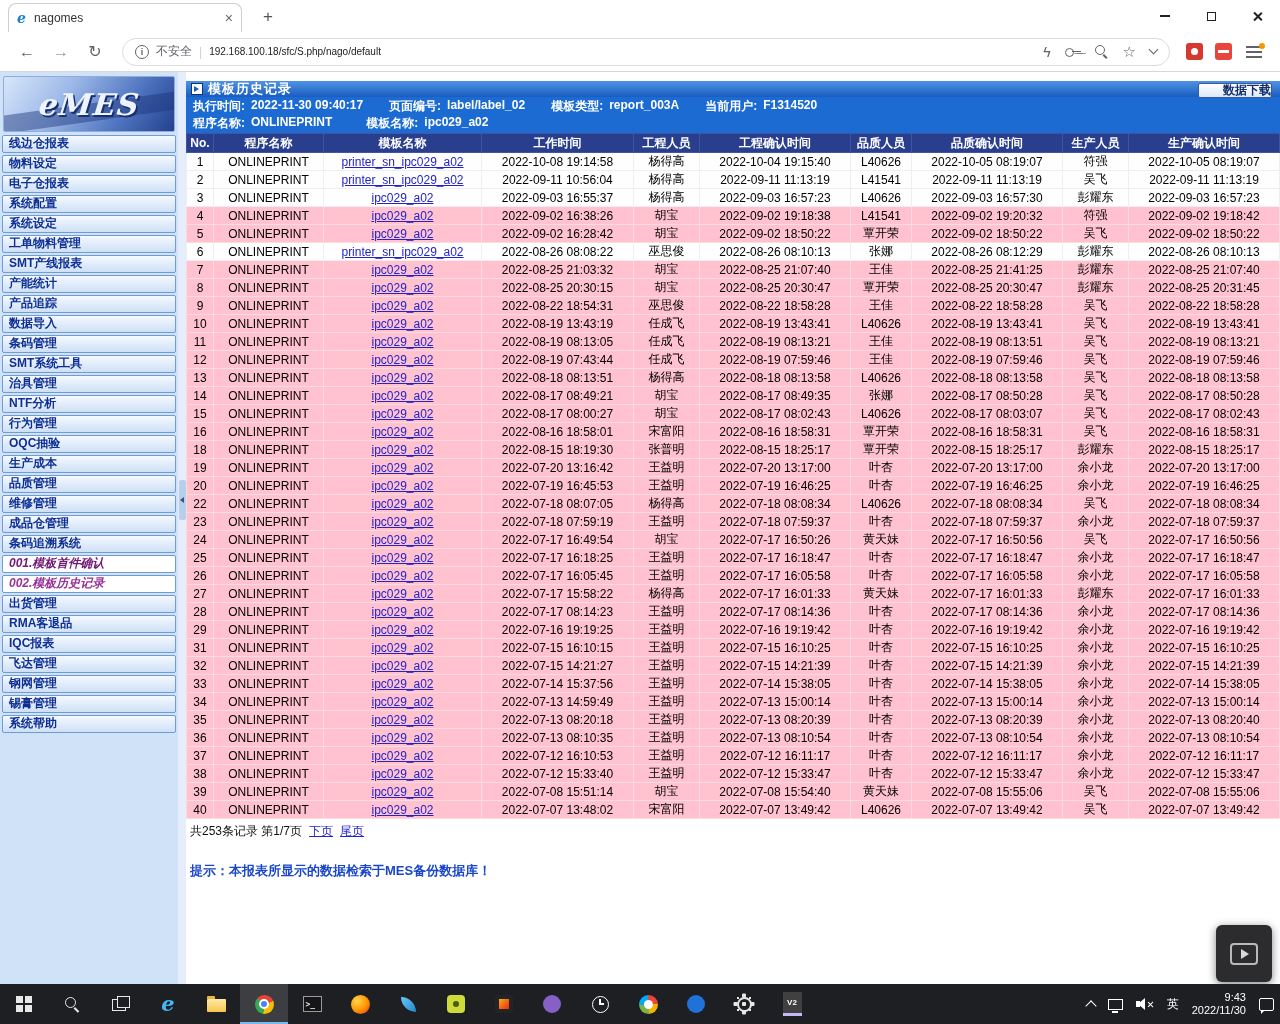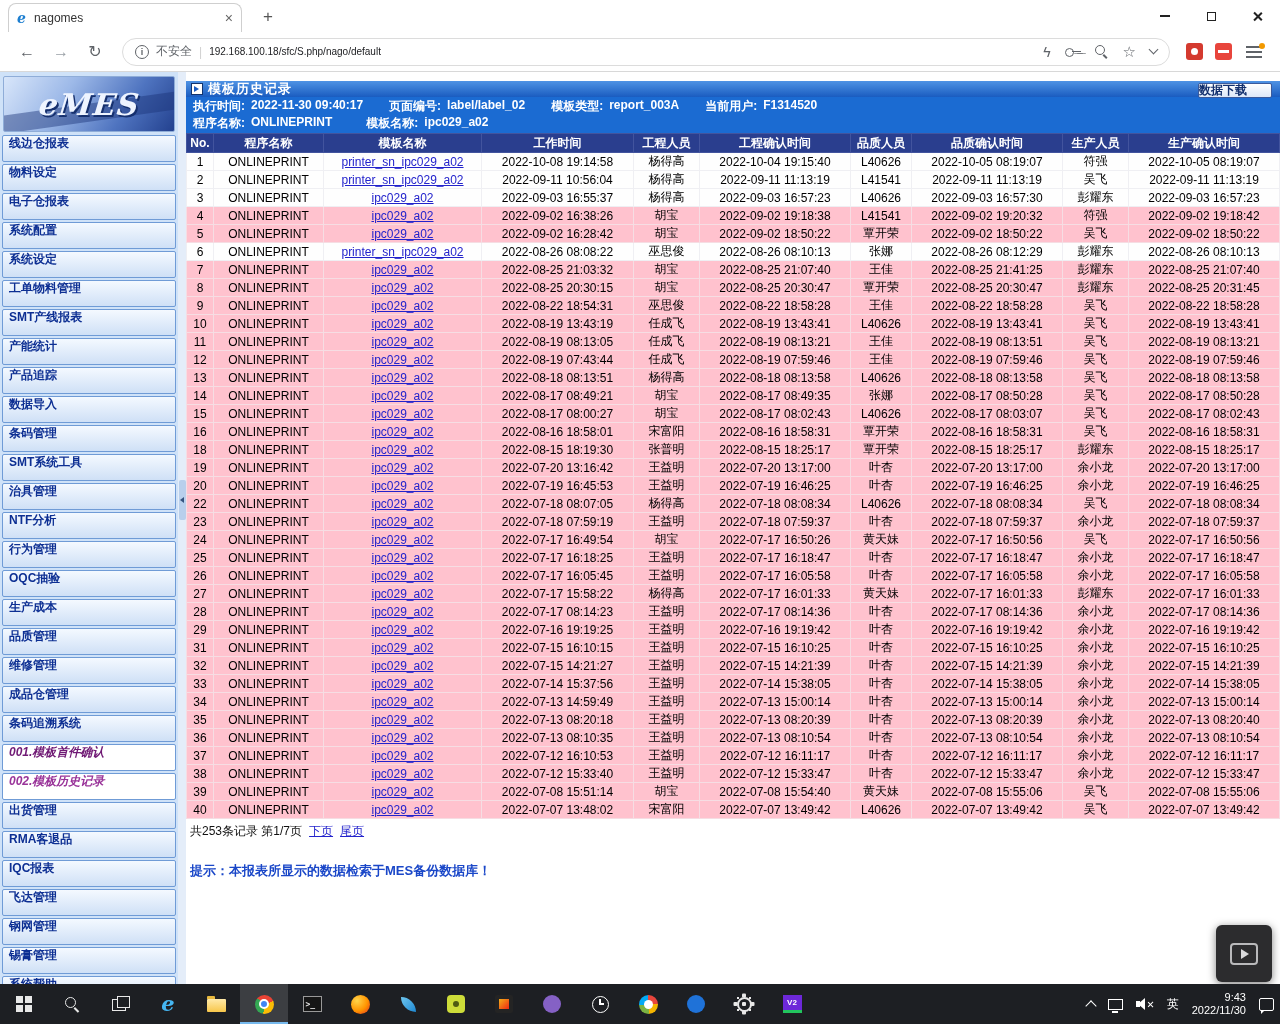--- a/index.html
+++ b/index.html
@@ -68,42 +68,42 @@
 
   .sidebar { position:absolute; left:0; top:0; width:178px; height:912px;
              background:#cfe2f8; padding:4px 2px 0 2px; }
   .logo { width:172px; height:56px; margin:0 auto 3px auto; border:1px solid #8fadd8; border-radius:2px;
           background:linear-gradient(125deg,#d8e6fa 0%,#9db9e8 35%,#4f74c0 70%,#23418f 100%);
           display:flex; align-items:center; justify-content:center; overflow:hidden; position:relative; }
   .logo::after { content:""; position:absolute; left:-20px; top:26px; width:220px; height:18px;
           background:rgba(27,51,120,0.45); transform:rotate(-8deg); }
   .logo-text { font:italic bold 30px "DejaVu Serif",serif; color:#eef4ff; letter-spacing:1px;
           text-shadow:2px 2px 0 #16306e; transform:skewX(-6deg); position:relative; z-index:1; }
-  .menu-item, .menu-sub { height:27px; line-height:13px; border:1px solid #6f9bd6; border-radius:2px;
+  .menu-item, .menu-sub { height:18px; line-height:13px; border:1px solid #6f9bd6; border-radius:2px;
           background:linear-gradient(180deg,#f4f9ff,#cfe0f6); color:var(--menu-text,#0d2f93);
           font-size:12px; font-weight:bold; padding:1px 0 1px 6px; margin-bottom:2px;
           white-space:nowrap; overflow:hidden; cursor:pointer; }
   .menu-sub { background:#fff; font-style:italic; color:#701a75; }
   .menu-sub.active { color:var(--visited-purple,#993399); }
 
   .splitter { position:absolute; left:178px; top:0; width:8px; height:912px; background:#e4edf9; }
   .splitter-handle { position:absolute; left:0.5px; top:408px; width:7px; height:40px;
           background:#b8cfec; border-radius:2px; display:flex; align-items:center; justify-content:center; }
   .splitter-handle::after { content:""; width:0; height:0; border-top:3px solid transparent;
           border-bottom:3px solid transparent; border-right:4px solid #33527e; }
 
   .main { position:absolute; left:186px; top:0; width:1094px; height:912px; background:#fff; padding-top:9px; }
   .title-bar { position:relative; height:16px; background:linear-gradient(180deg,var(--title-blue-top,#4f93e4),var(--title-blue-bottom,#1a5cc0));
           display:flex; align-items:center; padding-left:5px; gap:5px; }
   .title-icon { width:12px; height:12px; background:#fff; border:1px solid #12346e; position:relative; }
   .title-icon::after { content:""; position:absolute; left:2px; top:2px; border-top:3px solid transparent;
           border-bottom:3px solid transparent; border-left:5px solid #1a5cc0; }
   .title-text { font-size:13px; font-weight:bold; color:#fff; letter-spacing:1px; }
   .download-btn { position:absolute; right:8px; top:2px; width:74px; height:15px; line-height:13px;
-          text-align:left; font-size:12px; font-weight:bold; color:#13306e;
+          text-align:right; font-size:12px; font-weight:bold; color:#13306e;
           background:linear-gradient(180deg,#ffffff,#dde8f8); border:1px solid #3a5a9c; border-radius:2px; cursor:pointer; }
   .info-bar { height:36px; background:var(--info-blue,#1b6bd2); padding:1px 0 0 7px; }
   .info-line { height:17px; display:flex; align-items:center; gap:26px; }
   .info-line.second { gap:34px; }
   .seg { display:flex; gap:6px; font-size:12px; font-weight:bold; color:#fff; white-space:nowrap; }
 
   .history-table { width:100%; border-collapse:collapse; table-layout:fixed; }
   .history-table th { background:var(--header-navy,#2a3e8e); color:#fff; font-size:12px; font-weight:bold;
           height:19px; border:1px solid #42549e; white-space:nowrap; overflow:hidden; }
   .history-table td { height:17.7px; font-size:12px; color:#000; text-align:center;
@@ -164,21 +164,21 @@
   .tbi-clock::after { content:""; position:absolute; left:6.5px; top:6.5px; width:4.5px; height:1.5px; background:#fff; }
   .tbi-browser2 { width:19px; height:19px; border-radius:50%;
       background:conic-gradient(#e8453c 0 25%,#f4b400 25% 50%,#7cb342 50% 75%,#03a9f4 75% 100%); position:relative; }
   .tbi-browser2::after { content:""; position:absolute; inset:5px; background:#fff; border-radius:50%; }
   .tbi-blue-app { width:18px; height:18px; border-radius:50%; background:#1f72d8; }
   .tbi-settings { width:15px; height:15px; border:2px solid #e8e8e8; border-radius:50%; position:relative; }
   .tbi-settings::before { content:""; position:absolute; left:50%; top:50%; width:4px; height:4px;
       margin:-2px 0 0 -2px; border-radius:1px; background:#e8e8e8;
       box-shadow:0 -8.5px 0 0 #e8e8e8,0 8.5px 0 0 #e8e8e8,-8.5px 0 0 0 #e8e8e8,8.5px 0 0 0 #e8e8e8,
                  6px -6px 0 -1px #e8e8e8,-6px 6px 0 -1px #e8e8e8,6px 6px 0 -1px #e8e8e8,-6px -6px 0 -1px #e8e8e8; }
-  .tbi-v2-player { width:19px; height:18px; background:#6d28d9; border-bottom:3px solid #22c55e;
+  .tbi-v2-player { width:19px; height:24px; background:#404040; border-bottom:3px solid #c4b5fd;
       display:flex; align-items:center; justify-content:center; font:bold 8px "Liberation Sans",sans-serif; color:#fff; }
 
   .tray { position:absolute; right:0; top:0; height:40px; display:flex; align-items:center; gap:13px; padding-right:6px; }
   .tray-chevron { width:8px; height:8px; border-left:1.6px solid #fff; border-top:1.6px solid #fff;
       transform:rotate(45deg); margin-top:3px; }
   .tray-monitor { width:15px; height:11px; border:1.5px solid #fff; position:relative; }
   .tray-monitor::after { content:""; position:absolute; left:3px; bottom:-4px; width:6px; height:1.5px; background:#fff; }
   .tray-mute { position:relative; width:18px; height:13px; }
   .tray-mute::before { content:""; position:absolute; left:0; top:3.5px; width:4px; height:6px; background:#fff; }
   .tray-mute::after { content:""; position:absolute; left:2px; top:0;

